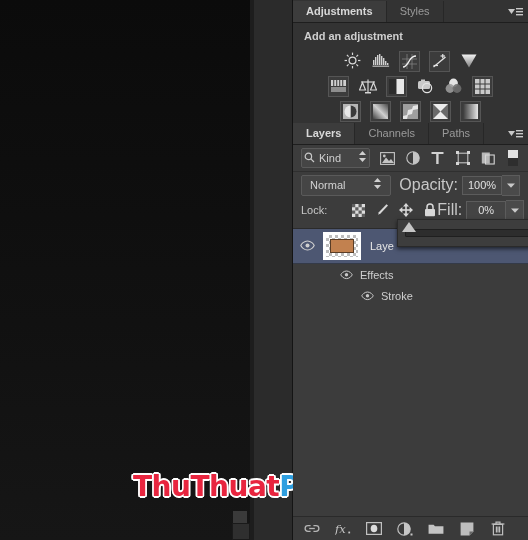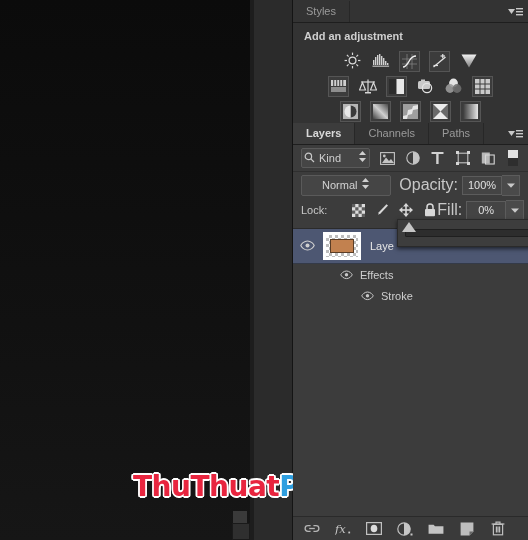--- a/index.html
+++ b/index.html
@@ -56,21 +56,21 @@
 
   .filter-row{border-bottom:1px solid #2f2f2f;}
   .kind-select{display:flex;align-items:center;width:70px;height:18px;background:#454545;
                border:1px solid #5a5a5a;border-radius:2px;padding:0 2px;margin-right:6px;}
   .kind-label{font-size:11px;color:#cfcfcf;margin-left:4px;flex:1;}
   .filter-icons{display:flex;align-items:center;gap:10px;margin-left:4px;}
   .ficon{width:15px;height:15px;display:flex;align-items:center;justify-content:center;cursor:pointer;}
 
   .blend-row{height:26px;}
   .blend-select{display:flex;align-items:center;width:108px;height:19px;background:#454545;
-                border:1px solid #5a5a5a;border-radius:2px;padding:0 20px;}
+                border:1px solid #5a5a5a;border-radius:2px;padding:0 8px;}
   .blend-label{font-size:11px;color:#d2d2d2;flex:1;}
   .field-label{font-size:16px;color:#c8c8c8;margin-left:8px;margin-right:4px;}
   .num-field{display:flex;align-items:center;}
   .num-box{width:38px;height:17px;background:#444;border:1px solid #5c5c5c;
            font-size:11px;color:#e0e0e0;display:flex;align-items:center;justify-content:center;}
   .num-arrow{width:17px;height:19px;background:#4a4a4a;border:1px solid #5c5c5c;border-left:none;
              display:flex;align-items:center;justify-content:center;cursor:pointer;}
 
   .lock-row{height:24px;}
   .lock-label{font-size:11px;color:#c8c8c8;margin-right:24px;}
@@ -127,20 +127,21 @@
   <div class="canvas-strip"></div>
   <div class="canvas-strip-line"></div>
   <div class="canvas-hscroll-thumb"></div>
   <div class="canvas-hscroll"></div>
 
   <div class="watermark"><span class="wm-a">ThuThuat</span><span class="wm-b">PhanMem</span><span class="wm-a">.vn</span></div>
 
   <div class="dock">
 
     <div class="tabbar">
+      <div class="tab active">Adjustments</div>
       <div class="tab">Styles</div>
       <div class="panel-menu">
         <svg width="16" height="12" viewBox="0 0 16 12">
           <polygon points="1,3 8,3 4.5,8" fill="#c8c8c8"></polygon>
           <rect x="9" y="2" width="7" height="1.4" fill="#c8c8c8"></rect>
           <rect x="9" y="5" width="7" height="1.4" fill="#c8c8c8"></rect>
           <rect x="9" y="8" width="7" height="1.4" fill="#c8c8c8"></rect>
         </svg>
       </div>
     </div>

